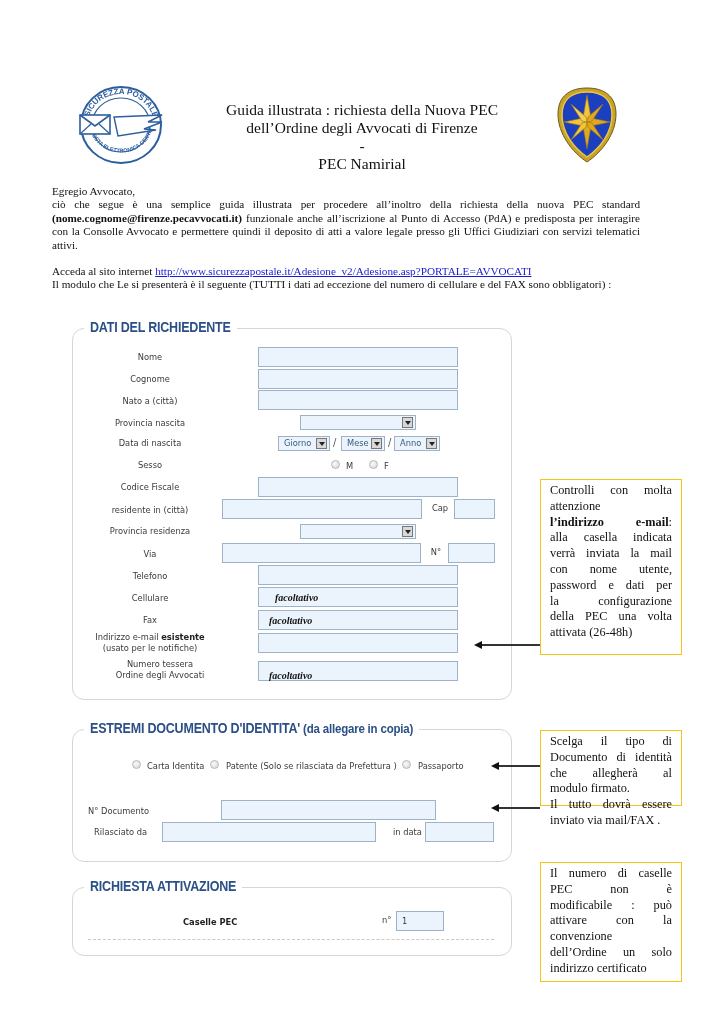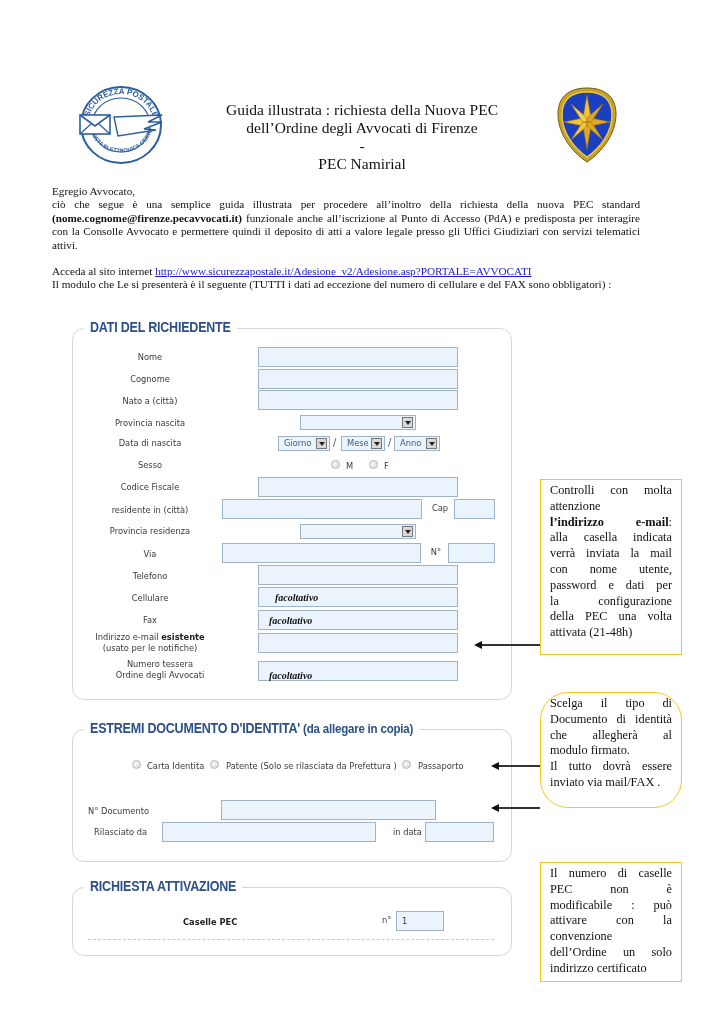--- a/index.html
+++ b/index.html
@@ -189,21 +189,21 @@
 <div class="note" style="left:540px; top:479px; width:142px; height:176px;">
   <span class="l">Controlli con molta</span>
   <span class="l end">attenzione</span>
   <span class="l"><b>l’indirizzo e-mail</b><span>:</span></span>
   <span class="l">alla casella indicata</span>
   <span class="l">verrà inviata la mail</span>
   <span class="l">con nome utente,</span>
   <span class="l">password e dati per</span>
   <span class="l">la configurazione</span>
   <span class="l">della PEC una volta</span>
-  <span class="l end">attivata (21-48h)</span>
+  <span class="l end">attivata (26-48h)</span>
 </div>
 
 <div class="abs panel" style="left:72px; top:729px; width:440px; height:133px;"></div>
 <div class="panel-title" style="left:84px; top:721px;">
   <span>ESTREMI DOCUMENTO D'IDENTITA'</span><span class="sub"> (da allegare in copia)</span>
 </div>
 
 <span class="radio" style="left:132px; top:760px;"></span>
 <span class="rlabel" style="left:147px; top:761px;">Carta Identita</span>
 <span class="radio" style="left:210px; top:760px;"></span>
@@ -214,21 +214,21 @@
 <div class="flabel" style="left:88px; top:806px;">N° Documento</div>
 <div class="fin" style="left:221px; top:800px; width:215px;"></div>
 
 <div class="flabel" style="left:94px; top:827px;">Rilasciato da</div>
 <div class="fin" style="left:162px; top:822px; width:214px;"></div>
 <div class="flabel" style="left:393px; top:827px;">in data</div>
 <div class="fin" style="left:425px; top:822px; width:69px;"></div>
 
 <div class="arrow-line" style="left:498px; top:765px; width:42px;"></div>
 <div class="arrow-line" style="left:498px; top:807px; width:42px;"></div>
-<div class="note" style="left:540px; top:692px; width:142px; height:116px;border-radius:28px;">
+<div class="note" style="left:540px; top:730px; width:142px; height:76px;">
   <span class="l">Scelga il tipo di</span>
   <span class="l">Documento di identità</span>
   <span class="l">che allegherà al</span>
   <span class="l end">modulo firmato.</span>
   <span class="l">Il tutto dovrà essere</span>
   <span class="l end">inviato via mail/FAX .</span>
 </div>
 
 <div class="abs panel" style="left:72px; top:887px; width:440px; height:69px;"></div>
 <div class="panel-title" style="left:84px; top:879px;">RICHIESTA ATTIVAZIONE</div>

